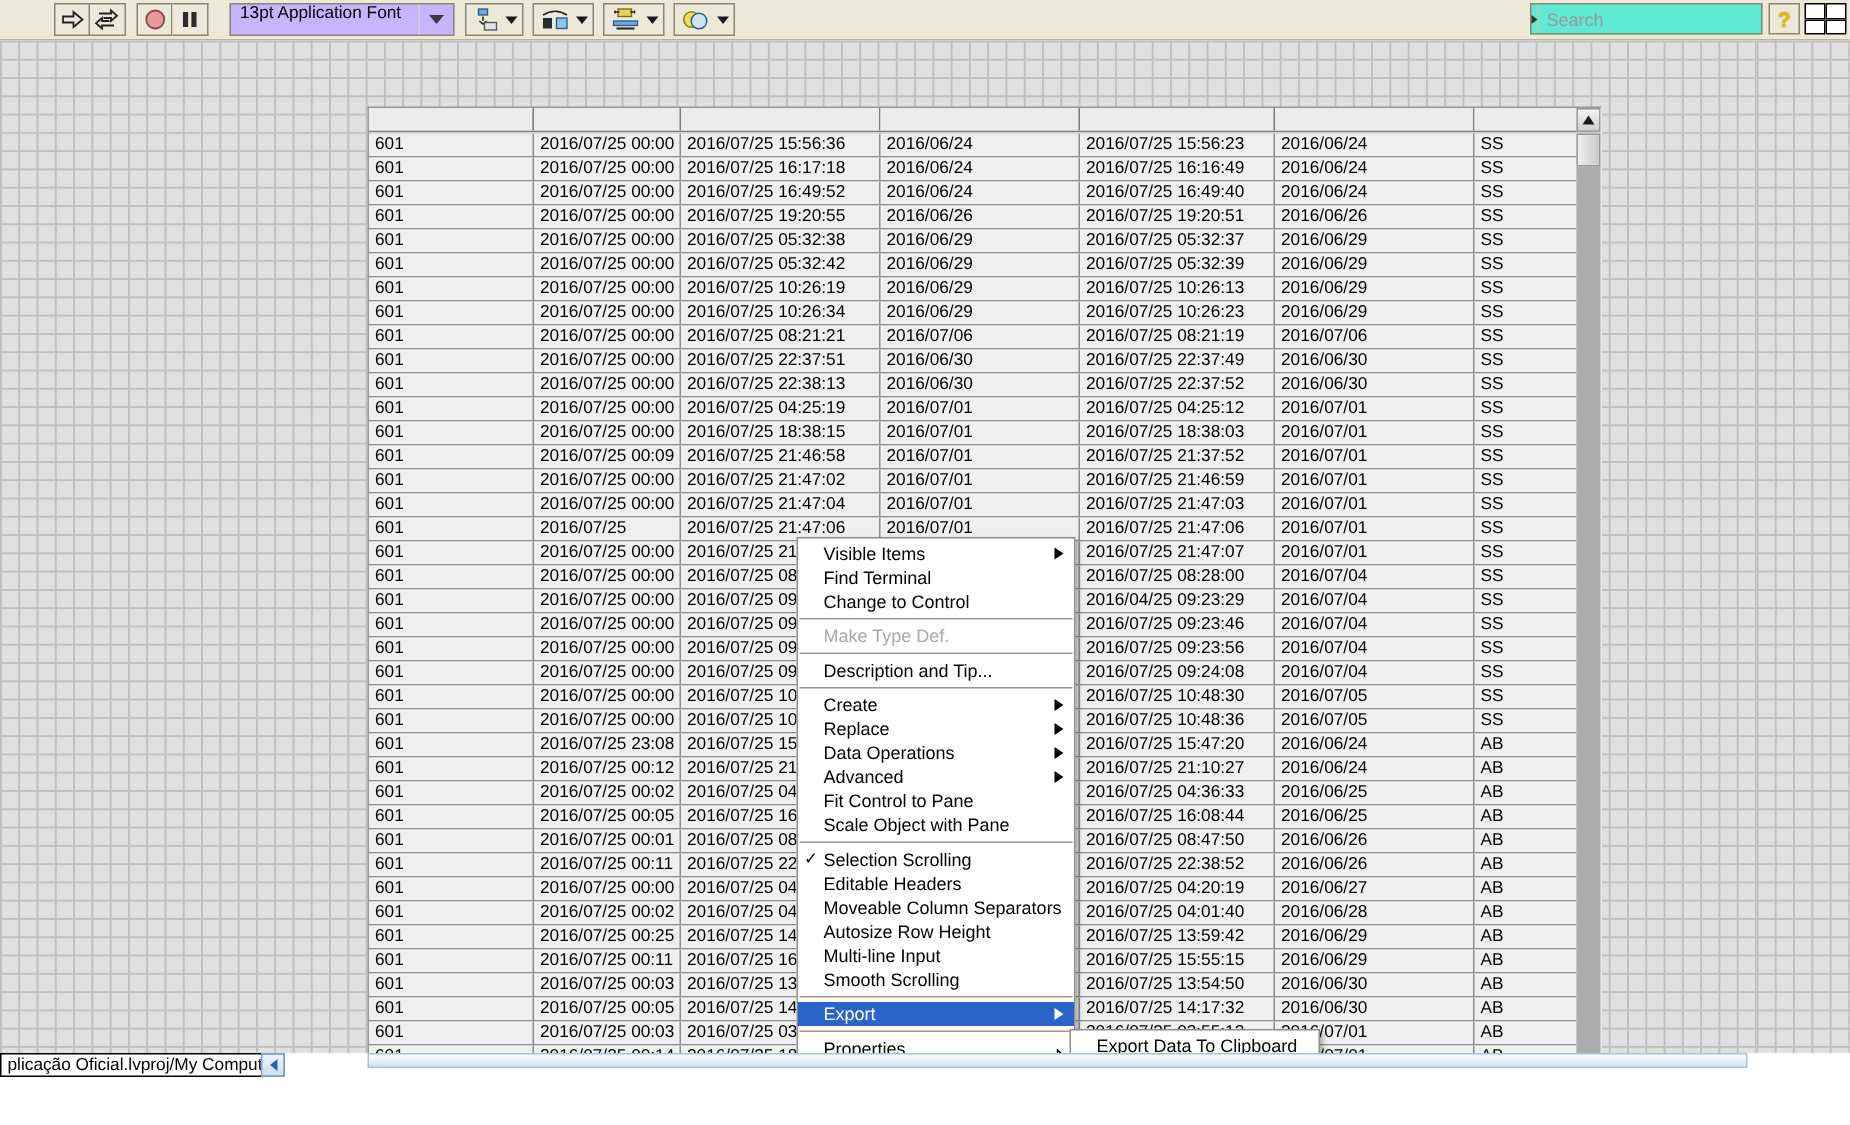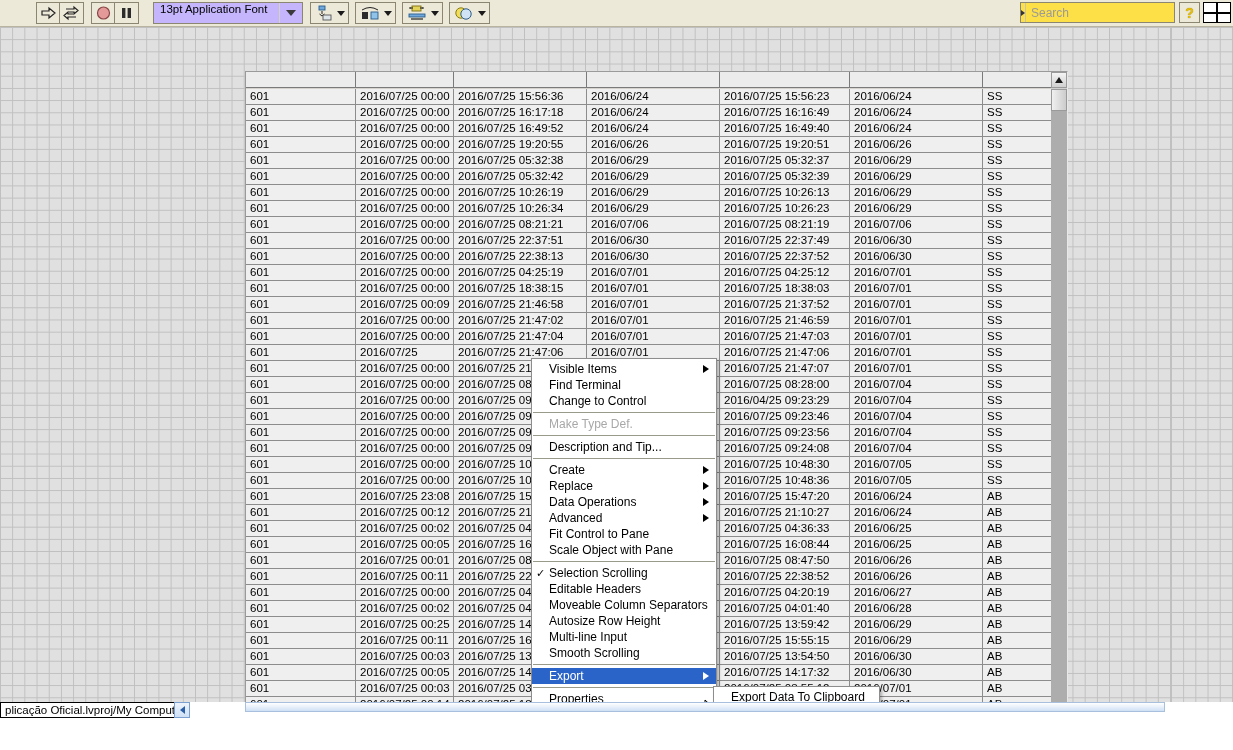--- a/index.html
+++ b/index.html
@@ -89,21 +89,21 @@
     align-items: center;
     box-sizing: border-box;
     margin-right: 6px;
   }
 
   
   #search-box {
     position: absolute;
     right: 58px; top: 2px;
     width: 155px; height: 21px;
-    background: #fde047;
+    background: #5eead4;
     border: 1px solid #8a8672;
     display: flex;
     box-sizing: border-box;
   }
   #search-box .sb-handle {
     width: 11px; height: 19px;
     border-right: 1px solid #c8c4b4;
     display:flex;align-items:center;justify-content:center;
   }
   #search-box .sb-handle i {

